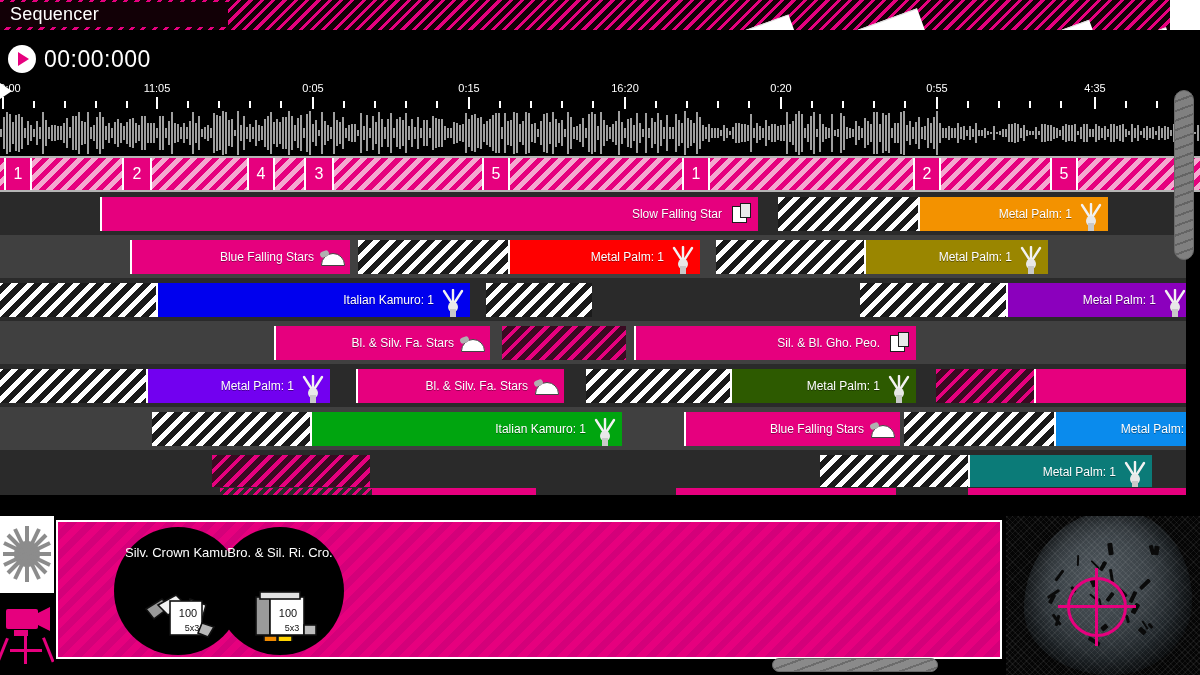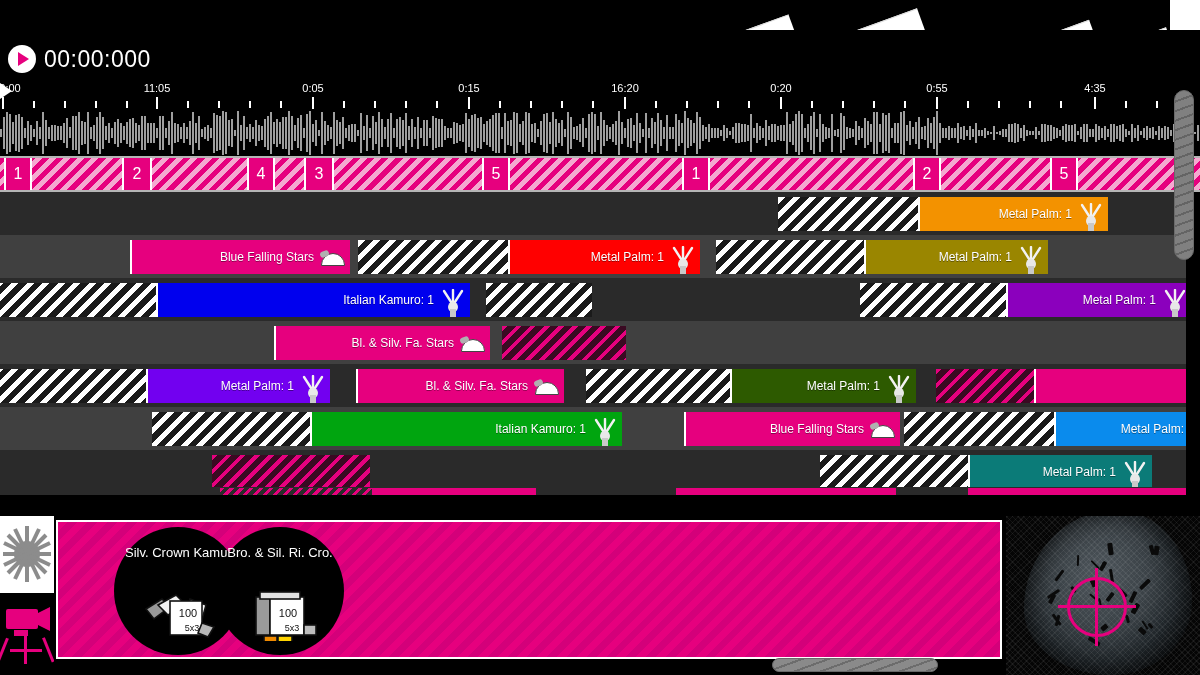--- a/index.html
+++ b/index.html
@@ -217,20 +217,24 @@
   .hscroll2 { position:absolute; left:772px; top:658px; width:166px; height:14px;
     background:#8a8a8a; border-radius:8px; border:1px solid #6a6a6a;
     background-image: repeating-linear-gradient(160deg, rgba(0,0,0,.22) 0 2px, rgba(255,255,255,0) 2px 9px);
   }
 </style>
 </head>
 <body>
 
 <div id="app">
 
+  <div class="titlebar">
+    <div class="title-plate"></div>
+    <div class="title-text">Sequencer</div>
+  </div>
   <div class="titlebar-fade"></div>
 
   <div class="menu-area" id="menuArea">
       <div class="mtab" style="left: 22px; top: 54px; width: 118px;">
         <span>Speichern</span>
       </div>
       <div class="mtab" style="left: 128px; top: 56px; width: 142px;">
         <span>Positionieren</span>
       </div>
       <div class="mtab" style="left: 236px; top: 58px; width: 84px;">
@@ -708,20 +712,24 @@
       <div class="marker" style="left: 247px; width: 28px;">4</div>
       <div class="marker" style="left: 304px; width: 30px;">3</div>
       <div class="marker" style="left: 482px; width: 28px;">5</div>
       <div class="marker" style="left: 682px; width: 28px;">1</div>
       <div class="marker" style="left: 913px; width: 28px;">2</div>
       <div class="marker" style="left: 1050px; width: 28px;">5</div>
     </div>
 
   <div class="tracks" id="tracks">
       <div class="trow odd" style="top: 0px;">
+        <div class="clip" style="left: 100px; width: 658px; background: rgb(230, 0, 126); color: rgb(255, 255, 255);">
+          <span class="cname">Slow Falling Star</span>
+          <span class="gl gl-box"></span>
+        </div>
         <div class="hatch-bw" style="left: 778px; width: 140px;"></div>
         <div class="clip" style="left: 918px; width: 190px; background: rgb(243, 146, 0); color: rgb(255, 255, 255);">
           <span class="cname">Metal Palm: 1</span>
           <span class="gl gl-rocket">
             <svg width="26" height="30" viewBox="0 0 26 30">
               <g stroke="#f2f2f2" stroke-width="2.4" fill="none" stroke-linecap="round">
                 <line x1="13" y1="16" x2="4" y2="2"></line>
                 <line x1="13" y1="16" x2="13" y2="1"></line>
                 <line x1="13" y1="16" x2="22" y2="2"></line>
               </g>
@@ -799,20 +807,24 @@
             </svg>
           </span>
         </div>
       </div>
       <div class="trow even" style="top: 129px;">
         <div class="clip" style="left: 274px; width: 216px; background: rgb(230, 0, 126); color: rgb(255, 255, 255);">
           <span class="cname">Bl. &amp; Silv. Fa. Stars</span>
           <span class="gl gl-dome"></span>
         </div>
         <div class="hatch-pk" style="left: 502px; width: 124px;"></div>
+        <div class="clip" style="left: 634px; width: 282px; background: rgb(230, 0, 126); color: rgb(255, 255, 255);">
+          <span class="cname">Sil. &amp; Bl. Gho. Peo.</span>
+          <span class="gl gl-box"></span>
+        </div>
       </div>
       <div class="trow odd" style="top: 172px;">
         <div class="hatch-bw" style="left: -4px; width: 150px;"></div>
         <div class="clip" style="left: 146px; width: 184px; background: rgb(114, 0, 240); color: rgb(255, 255, 255);">
           <span class="cname">Metal Palm: 1</span>
           <span class="gl gl-rocket">
             <svg width="26" height="30" viewBox="0 0 26 30">
               <g stroke="#f2f2f2" stroke-width="2.4" fill="none" stroke-linecap="round">
                 <line x1="13" y1="16" x2="4" y2="2"></line>
                 <line x1="13" y1="16" x2="13" y2="1"></line>

